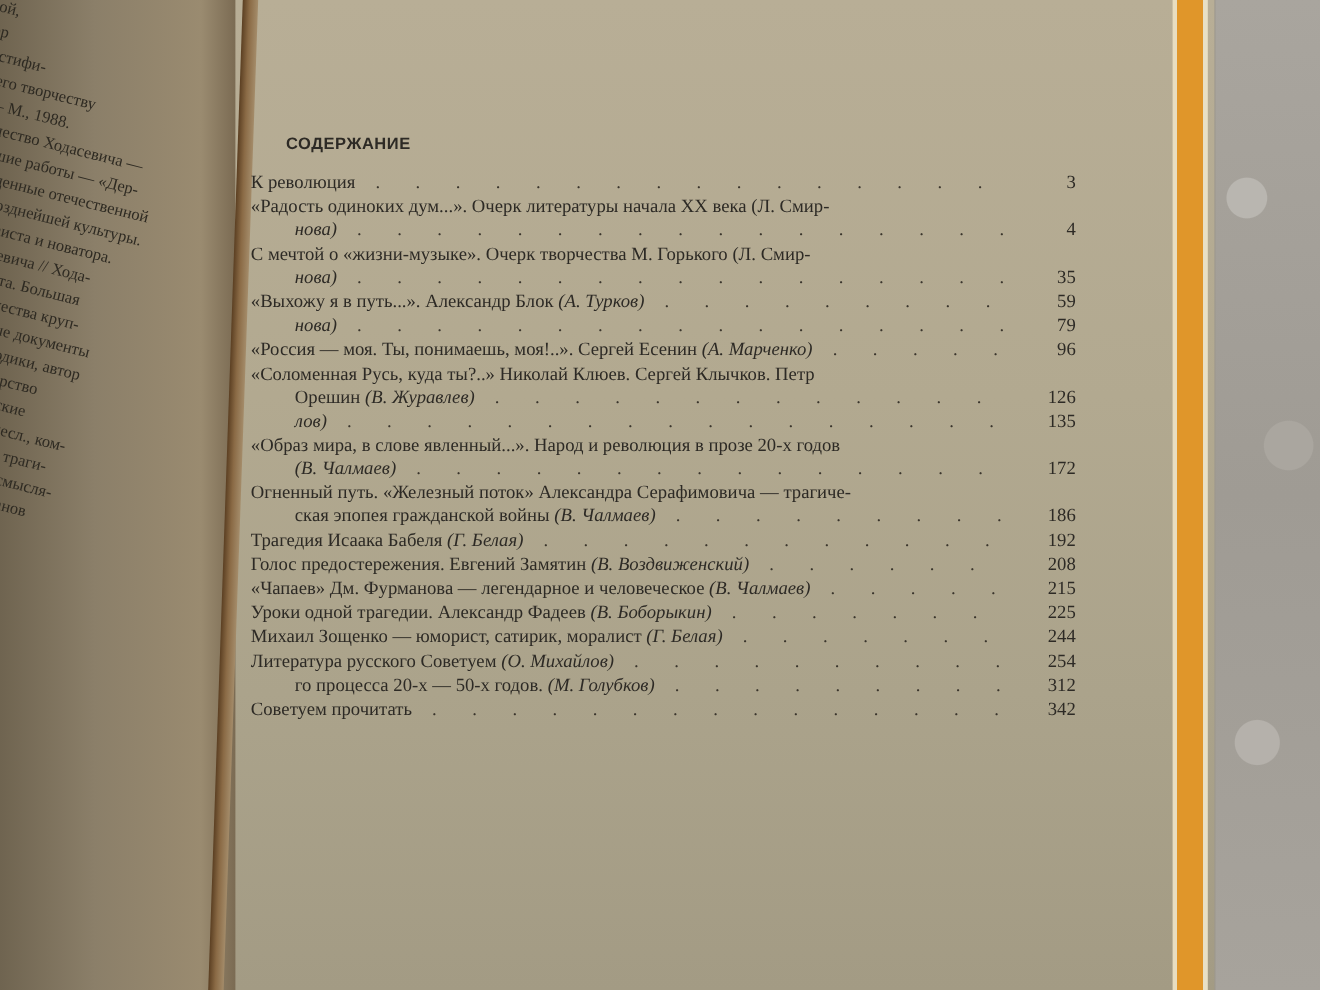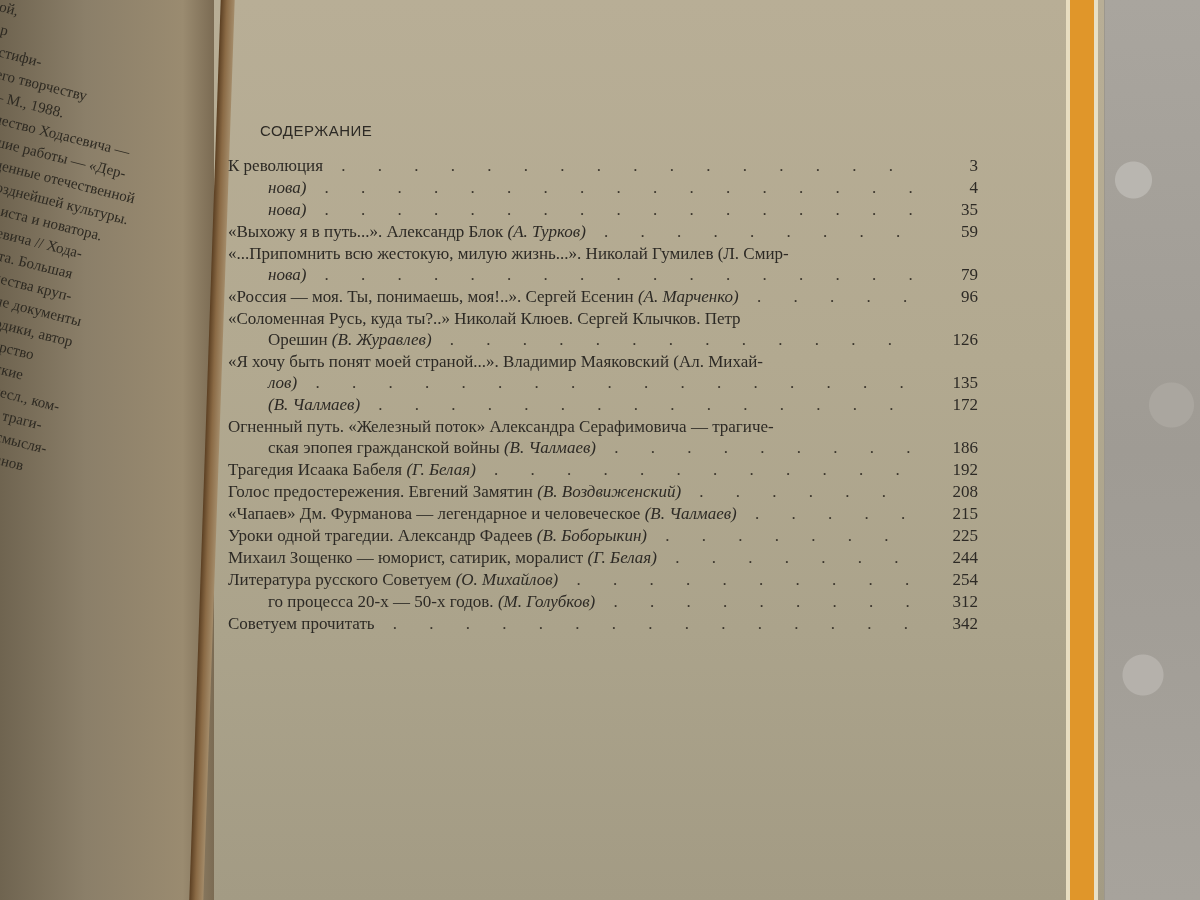--- a/index.html
+++ b/index.html
@@ -43,21 +43,21 @@
   .orange-edge {
     position: absolute; top: 0; left: 1066px; width: 32px; height: 900px;
     background: linear-gradient(90deg, #e8ddc0 0 4px, #e0962a 4px 28px, #e8e0c6 28px);
   }
   .toc {
     position: absolute; left: 228px; top: 120px; width: 750px;
     color: #2d2a25; font-size: 17px; line-height: 21px;
   }
   .toc-title {
     font-family: "Liberation Sans", "DejaVu Sans", sans-serif;
-    font-weight: normal; font-size: 15px; letter-spacing: 0.5px;
+    font-weight: bold; font-size: 15px; letter-spacing: 0.5px;
     margin: 0 0 14px 32px;
   }
   .entry { position: relative; padding-right: 60px; margin-bottom: 1px; }
   .entry .line { display: block; white-space: nowrap; overflow: hidden; }
   .entry .line.indent { padding-left: 40px; }
   .entry .dots { letter-spacing: 14px; color: #3a352c; }
   .entry .page {
     position: absolute; right: 0; bottom: 0; width: 55px; text-align: right;
   }
   .author { font-style: italic; margin-top: 48px; }
@@ -102,51 +102,52 @@
   <div class="orange-edge"></div>
 
   <div class="toc">
     <div class="toc-title">СОДЕРЖАНИЕ</div>
     <div id="toc-entries">
         <div class="entry">
           <span class="line"><span>К революция</span><span class="dots"> . . . . . . . . . . . . . . . . . . . . . . . . . . . . . . . . . . . .</span></span>
           <span class="page">3</span>
         </div>
         <div class="entry">
+          <span class="line"><span>«Радость одиноких дум...». Очерк литературы начала XX века (Л. Смир-</span></span>
           <span class="line indent"><span class="author">нова)</span><span class="dots"> . . . . . . . . . . . . . . . . . . . . . . . . . . . . . . . . . . . .</span></span>
           <span class="page">4</span>
         </div>
         <div class="entry">
+          <span class="line"><span>С мечтой о «жизни-музыке». Очерк творчества М. Горького (Л. Смир-</span></span>
           <span class="line indent"><span class="author">нова)</span><span class="dots"> . . . . . . . . . . . . . . . . . . . . . . . . . . . . . . . . . . . .</span></span>
           <span class="page">35</span>
         </div>
         <div class="entry">
           <span class="line"><span>«Выхожу я в путь...». Александр Блок</span><span class="author"> (А. Турков)</span><span class="dots"> . . . . . . . . . . . . . . . . . . . . . . . . . . . . . . . . . . . .</span></span>
           <span class="page">59</span>
         </div>
         <div class="entry">
-          <span class="line"><span>«...Припомнить всю жестокую, милую жизнь...». Николай Гумилев (Л. Смир-</span></span>
           <span class="line indent"><span class="author">нова)</span><span class="dots"> . . . . . . . . . . . . . . . . . . . . . . . . . . . . . . . . . . . .</span></span>
           <span class="page">79</span>
         </div>
         <div class="entry">
           <span class="line"><span>«Россия — моя. Ты, понимаешь, моя!..». Сергей Есенин</span><span class="author"> (А. Марченко)</span><span class="dots"> . . . . . . . . . . . . . . . . . . . . . . . . . . . . . . . . . . . .</span></span>
           <span class="page">96</span>
         </div>
         <div class="entry">
           <span class="line"><span>«Соломенная Русь, куда ты?..» Николай Клюев. Сергей Клычков. Петр</span></span>
           <span class="line indent"><span>Орешин</span><span class="author"> (В. Журавлев)</span><span class="dots"> . . . . . . . . . . . . . . . . . . . . . . . . . . . . . . . . . . . .</span></span>
           <span class="page">126</span>
         </div>
         <div class="entry">
-          <span class="line"><span>«Я хочу быть понят моей страной...». Владимир Маяковский (Ал. Михай-</span></span>
           <span class="line indent"><span class="author">лов)</span><span class="dots"> . . . . . . . . . . . . . . . . . . . . . . . . . . . . . . . . . . . .</span></span>
           <span class="page">135</span>
         </div>
         <div class="entry">
+          <span class="line"><span>«Образ мира, в слове явленный...». Народ и революция в прозе 20-х годов</span></span>
           <span class="line indent"><span class="author">(В. Чалмаев)</span><span class="dots"> . . . . . . . . . . . . . . . . . . . . . . . . . . . . . . . . . . . .</span></span>
           <span class="page">172</span>
         </div>
         <div class="entry">
           <span class="line"><span>Огненный путь. «Железный поток» Александра Серафимовича — трагиче-</span></span>
           <span class="line indent"><span>ская эпопея гражданской войны</span><span class="author"> (В. Чалмаев)</span><span class="dots"> . . . . . . . . . . . . . . . . . . . . . . . . . . . . . . . . . . . .</span></span>
           <span class="page">186</span>
         </div>
         <div class="entry">
           <span class="line"><span>Трагедия Исаака Бабеля</span><span class="author"> (Г. Белая)</span><span class="dots"> . . . . . . . . . . . . . . . . . . . . . . . . . . . . . . . . . . . .</span></span>

